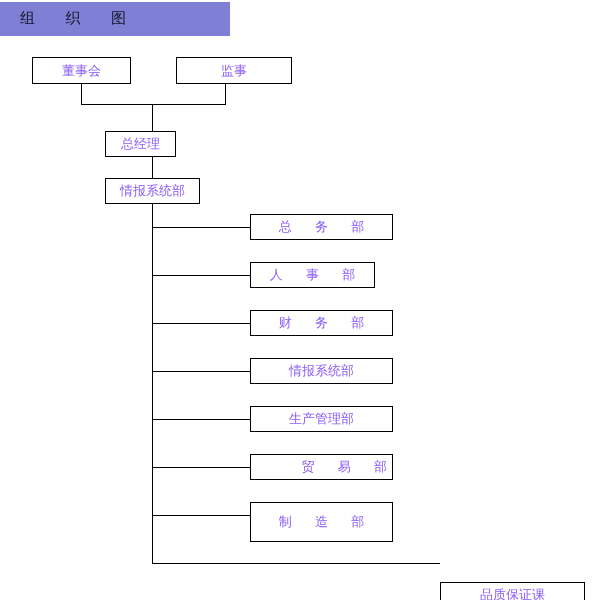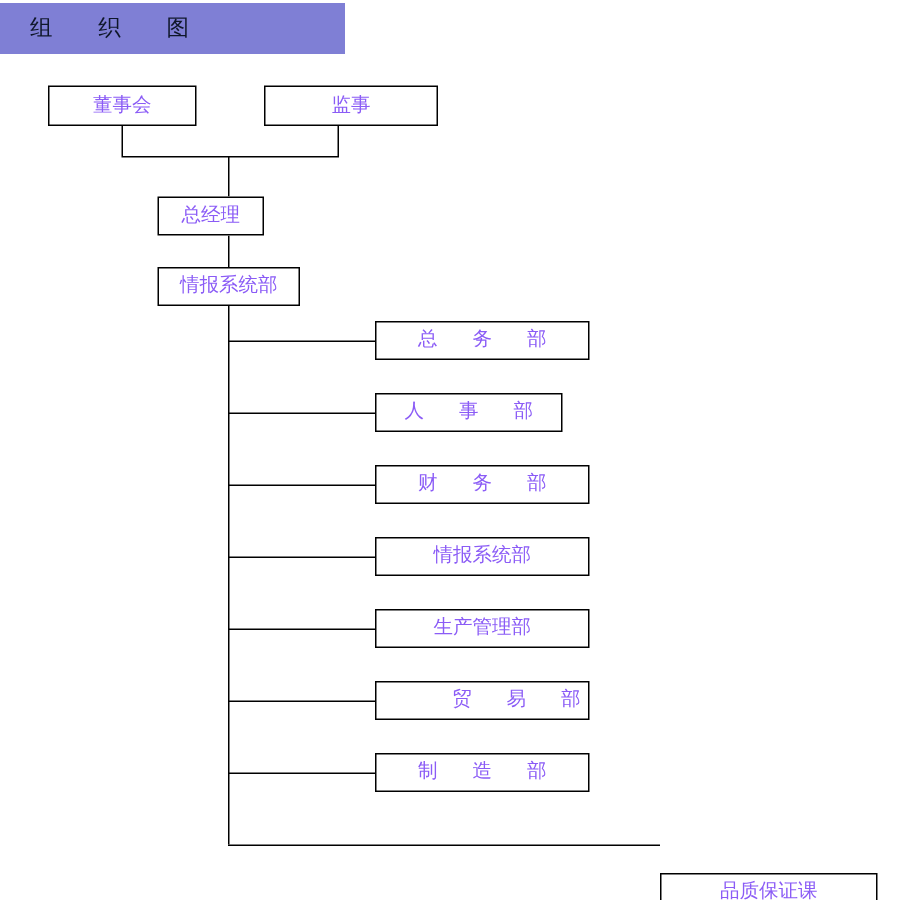--- a/index.html
+++ b/index.html
@@ -134,21 +134,21 @@
   </div>
 
   <div class="node" style="left:250px; top:406px; width:143px; height:26px;">
     <span class="node-label">生产管理部</span>
   </div>
 
   <div class="node wide-spacing" style="left:250px; top:454px; width:143px; height:26px;justify-content:flex-end;">
     <span class="node-label">贸  易  部</span>
   </div>
 
-  <div class="node wide-spacing" style="left:250px; top:502px; width:143px; height:26px;">
+  <div class="node wide-spacing" style="left:250px; top:502px; width:143px; height:40px;">
     <span class="node-label">制  造  部</span>
   </div>
 
   <div class="node" style="left:440px; top:550px; width:145px; height:26px;margin-top:32px;">
     <span class="node-label">品质保证课</span>
   </div>
 
 </div>
 
 </body></html>

